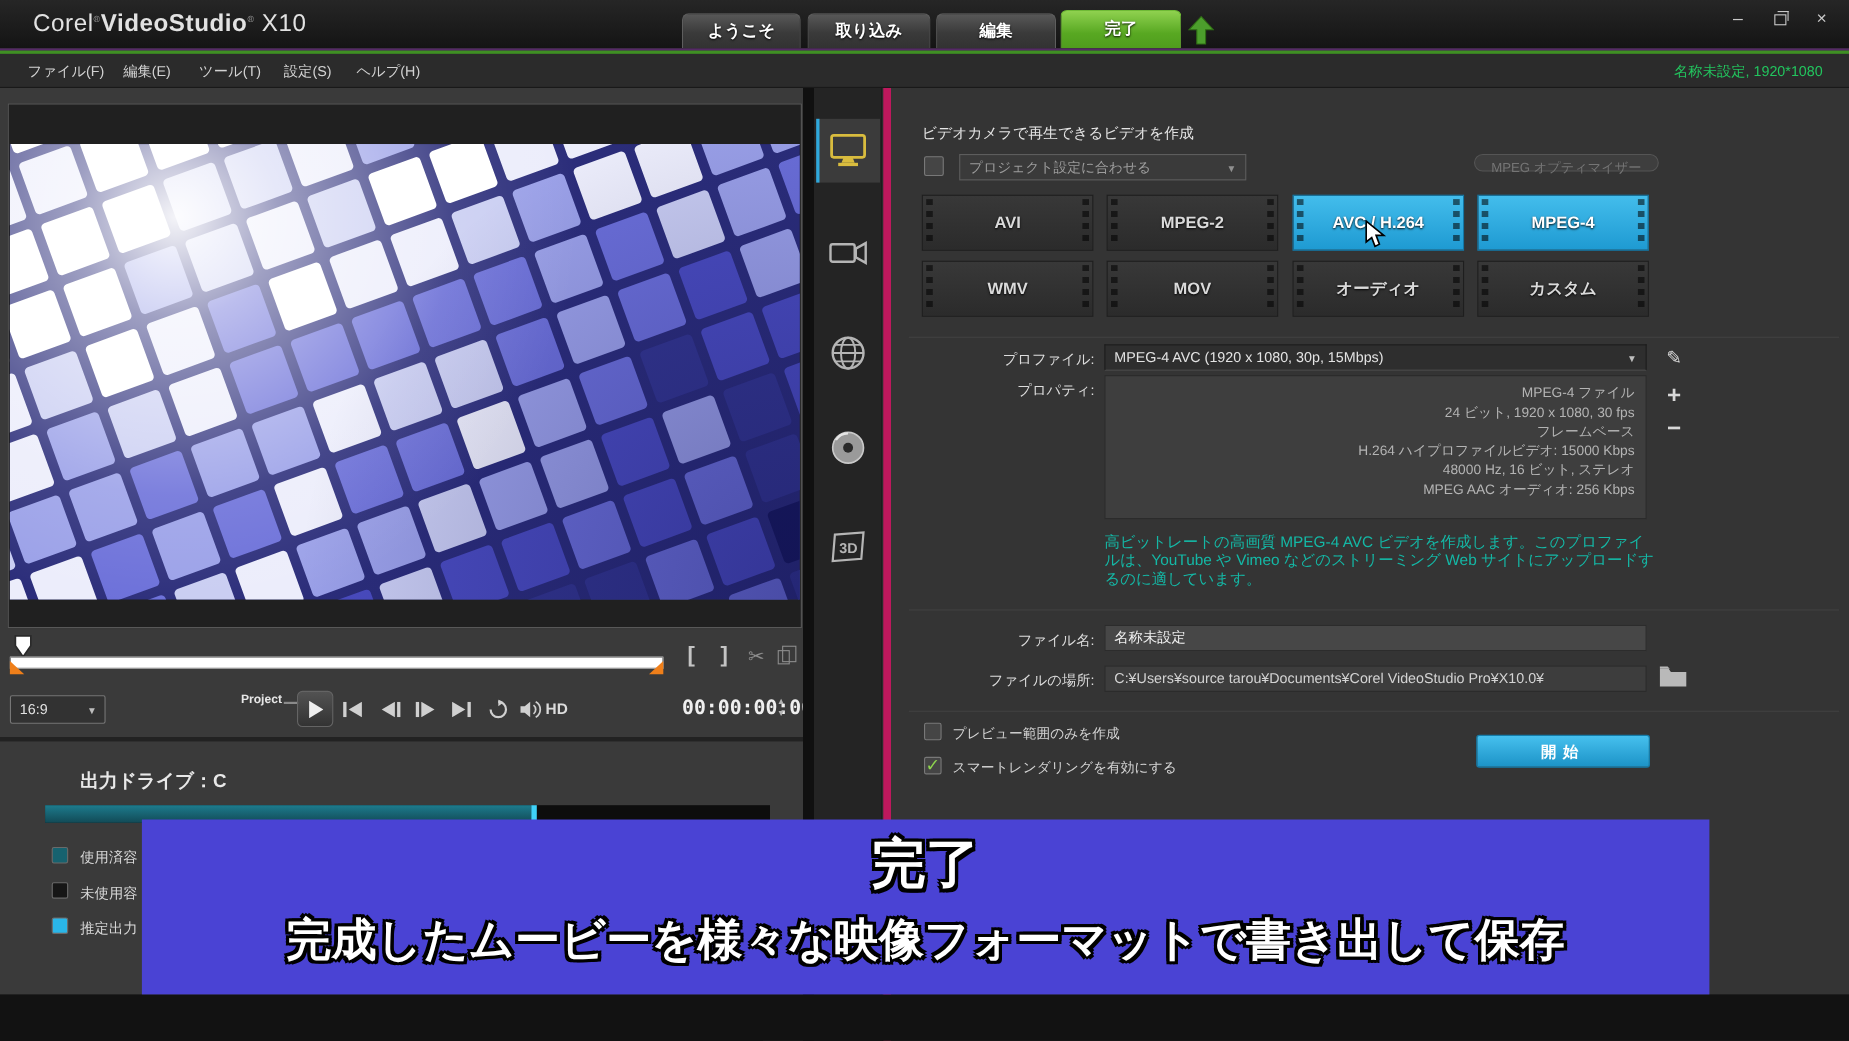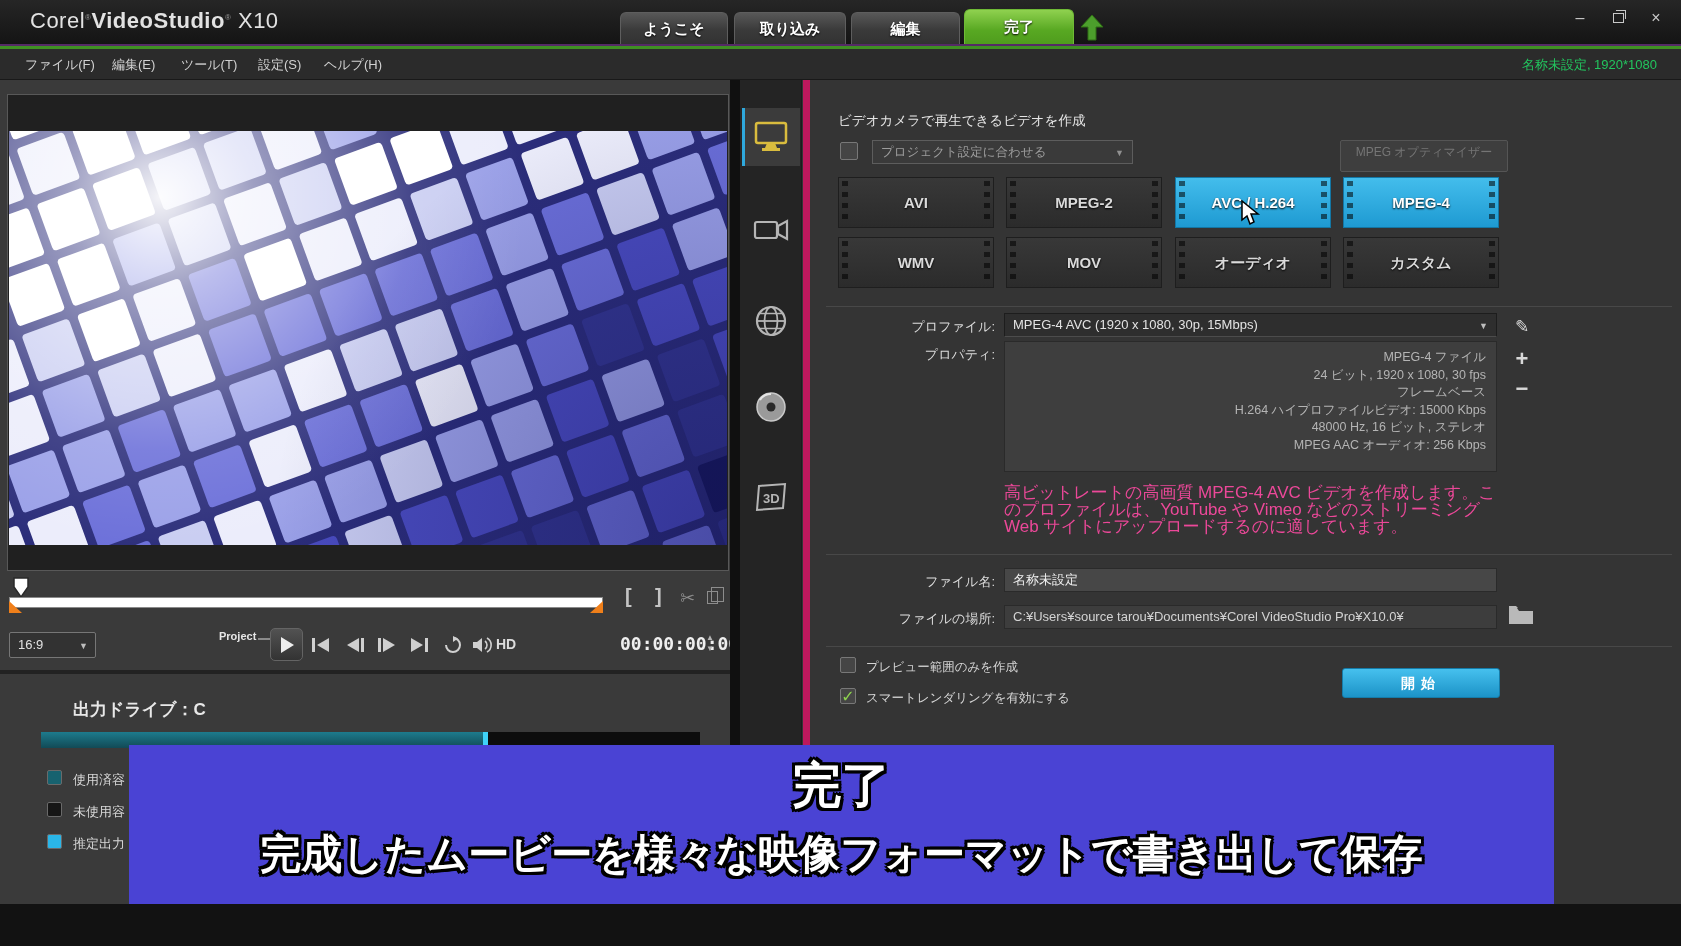--- a/index.html
+++ b/index.html
@@ -97,21 +97,21 @@
   .fmt-btn:before, .fmt-btn:after { content:""; position:absolute; top:3px; bottom:3px; width:6px;
     background:repeating-linear-gradient(to bottom, rgba(0,0,0,0.55) 0 5px, transparent 5px 11px); }
   .fmt-btn:before { left:3px; } .fmt-btn:after { right:3px; }
   .fmt-btn.selected { background:linear-gradient(#43bdec,#1e9ad2); color:#fff; border-color:#1377a5; }
 
   .groove { position:absolute; left:16px; width:846px; height:1px; background:#242424; border-bottom:1px solid #484848; }
 
   .field-label { position:absolute; width:170px; text-align:right; color:#dcdcdc; font-size:13px; }
   .value-dd { position:absolute; background:#2e2e2e; border:1px solid #1d1d1d; border-bottom-color:#4c4c4c; color:#e3e3e3; font-size:13px; line-height:22px; padding-left:8px; }
   .props-box { position:absolute; background:#3e3e3e; border:1px solid #2a2a2a; color:#b4b4b4; font-size:12.5px; line-height:17.5px; padding:7px 10px; }
-  .desc-text { position:absolute; color:#ec4899; font-size:17px; line-height:17px; }
+  .desc-text { position:absolute; color:#14b8a6; font-size:14px; line-height:17px; }
   .text-input { position:absolute; background:#474747; border:1px solid #2a2a2a; color:#f0f0f0; font-size:13px; line-height:22px; padding-left:8px; white-space:nowrap; overflow:hidden; }
   .text-input.dim { background:#3d3d3d; color:#d3d3d3; }
   .side-tool { position:absolute; color:#d8d8d8; font-size:17px; width:24px; text-align:center; }
   .start-btn { position:absolute; left:532px; top:588px; width:158px; height:30px; background:linear-gradient(#46c0ee,#1c93c7);
     border:1px solid #157ca9; border-radius:3px; color:#fff; font-size:14px; font-weight:bold; text-align:center; line-height:28px; letter-spacing:6px; }
   .cb-label { position:absolute; color:#d4d4d4; font-size:12.5px; }
 
   
   .cursor { position:absolute; left:1240px; top:200px; z-index:40; }
 
@@ -411,21 +411,21 @@
   </div>
 
   <div class="right-panel">
     <div class="rp rp-header" style="left:28px;top:32px;">ビデオカメラで再生できるビデオを作成</div>
 
     <div class="checkbox" style="left:30px;top:62px;"></div>
     <div class="rp dd-field" style="left:62px;top:60px;width:261px;height:24px;">
       <span>プロジェクト設定に合わせる</span>
       <span class="dd-arrow" style="line-height:24px;">▼</span>
     </div>
-    <div class="rp dis-btn" style="left:530px;top:60px;width:168px;height:32px;line-height:22px;">MPEG オプティマイザー</div>
+    <div class="rp dis-btn" style="left:530px;top:60px;width:168px;height:16px;line-height:22px;border-radius:10px;">MPEG オプティマイザー</div>
 
     <div class="fmt-btn" style="left:28px;top:97px;">AVI</div>
     <div class="fmt-btn" style="left:196px;top:97px;">MPEG-2</div>
     <div class="fmt-btn selected" style="left:365px;top:97px;">AVC / H.264</div>
     <div class="fmt-btn selected" style="left:533px;top:97px;">MPEG-4</div>
     <div class="fmt-btn" style="left:28px;top:157px;">WMV</div>
     <div class="fmt-btn" style="left:196px;top:157px;">MOV</div>
     <div class="fmt-btn" style="left:365px;top:157px;">オーディオ</div>
     <div class="fmt-btn" style="left:533px;top:157px;">カスタム</div>
 

